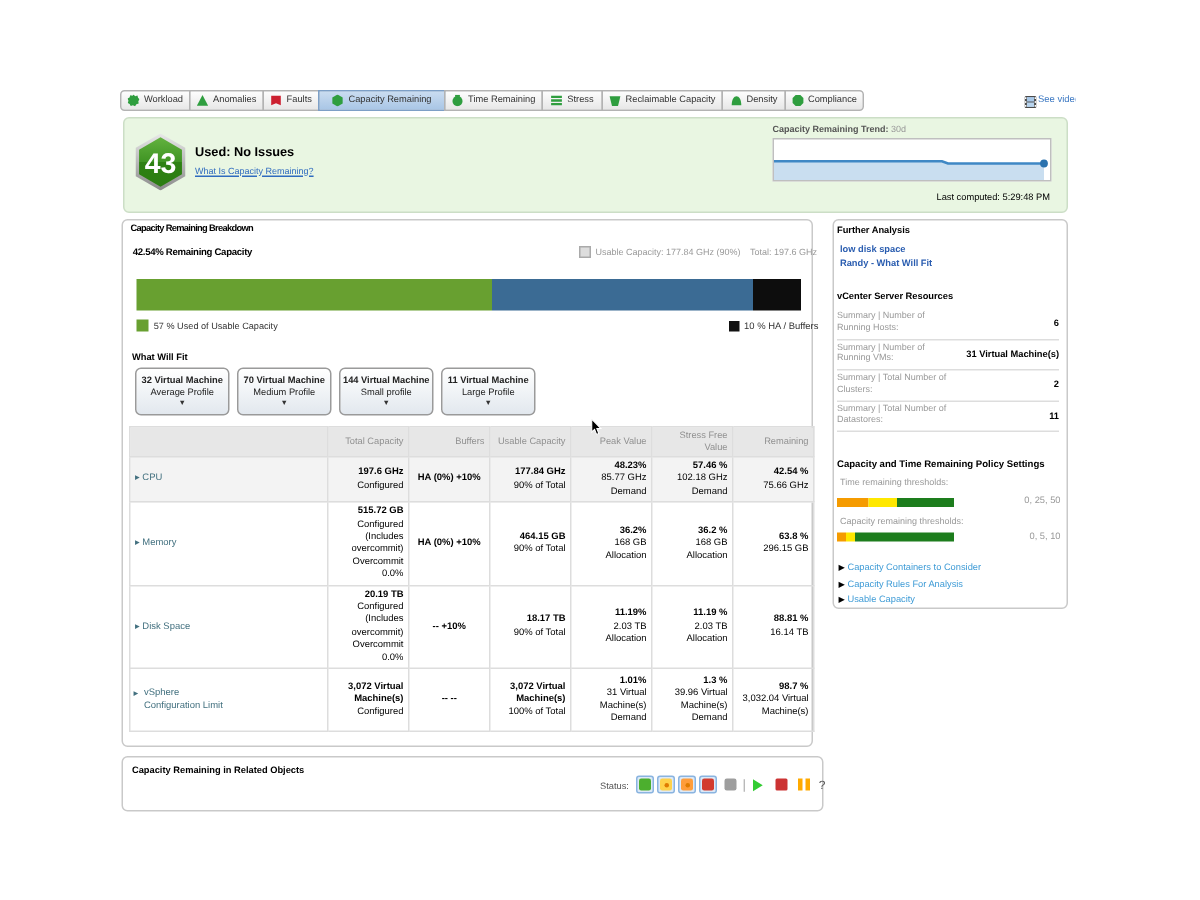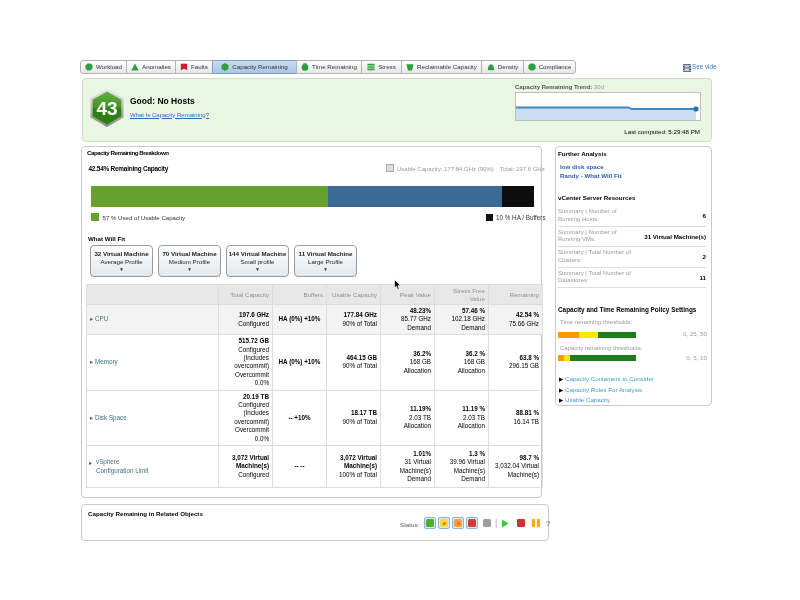--- a/index.html
+++ b/index.html
@@ -133,21 +133,21 @@
     </linearGradient>
     <linearGradient id="hexb" x1="0" y1="0" x2="0" y2="1">
       <stop offset="0" stop-color="#e8e8e8"></stop>
         <stop offset="1" stop-color="#8a8a8a"></stop>
     </linearGradient>
   </defs>
   <path d="M18 0 L34.5 9.5 L34.5 28.5 L18 38 L1.5 28.5 L1.5 9.5 Z" fill="url(#hexb)"></path>
   <path d="M18 2.5 L32.3 10.8 L32.3 27.2 L18 35.5 L3.7 27.2 L3.7 10.8 Z" fill="url(#hexg)"></path>
   <text x="18" y="26" text-anchor="middle" font-size="19" font-weight="bold" fill="#fff" font-family="Liberation Sans, sans-serif">43</text>
 </svg>
-<div class="abs" style="left:130px; top:97px; font-size:8.5px; line-height:9px; font-weight:bold; color:#000;">Good: No Hosts</div>
+<div class="abs" style="left:130px; top:97px; font-size:8.5px; line-height:9px; font-weight:bold; color:#000;">Used: No Issues</div>
 <div class="abs" style="left:130px; top:111.5px; font-size:6px; color:#2f6bbf; text-decoration:underline;">What Is Capacity Remaining?</div>
 
 <div class="abs" style="left:515px; top:84px; font-size:6px; color:#555;"><b>Capacity Remaining Trend:</b> <span style="color:#999;">30d</span></div>
 <div class="abs" style="left:515px; top:92px; width:186px; height:29px; background:#fff; border:1px solid #bfbfbf;">
   <svg width="184" height="27" viewBox="0 0 184 27">
     <path d="M0 14.5 L112 14.5 L116 16 L180 16 L180 27 L0 27 Z" fill="#c9def0"></path>
     <path d="M0 14.5 L112 14.5 L116 16 L180 16" stroke="#3f88c5" stroke-width="1.8" fill="none"></path>
     <circle cx="180" cy="16" r="2.6" fill="#2a72ae"></circle>
   </svg>
 </div>

